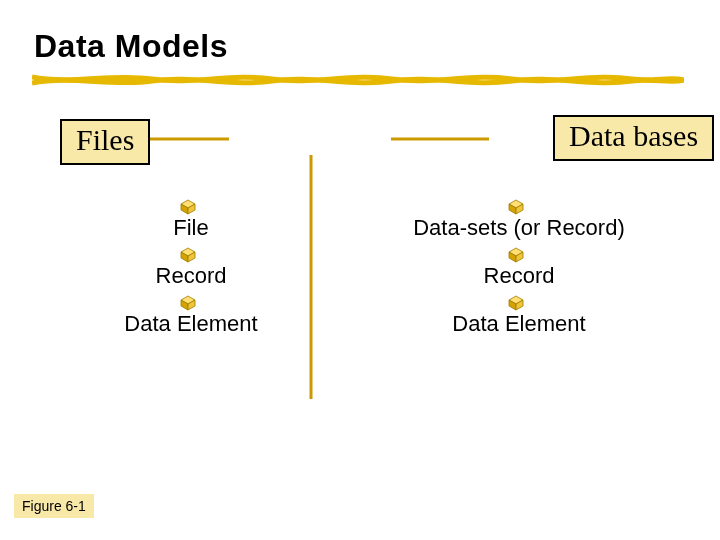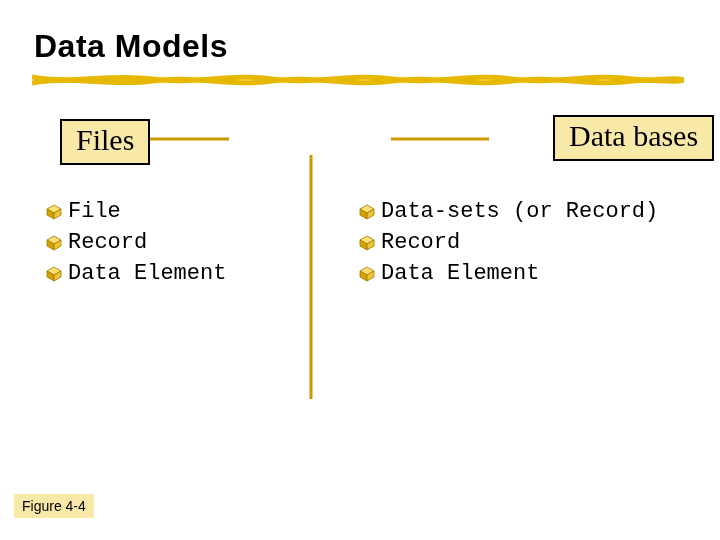--- a/index.html
+++ b/index.html
@@ -76,23 +76,24 @@
   }
   .bullets.right {
     left: 325px;
     top: 100px;
     width: 320px;
   }
   .bullet-row {
     display: flex;
     align-items: center;
     margin-bottom: 6px;
-    font-family: Liberation Mono, monospace;
+    font-family: Liberation Sans, sans-serif;
     font-size: 22px;
     color: #000;
+    flex-direction: column;
   }
   .bullet-icon {
     flex: 0 0 auto;
     margin-right: 6px;
   }
   .figure-label {
     position: absolute;
     left: 14px;
     bottom: 22px;
     background: #f9e9a8;
@@ -174,15 +175,15 @@
           <polygon points="8,1 15,5 8,9 1,5" fill="#ffe070" stroke="#a07800" stroke-width="0.8"></polygon>
           <polygon points="1,5 8,9 8,15 1,11" fill="#d4a300" stroke="#a07800" stroke-width="0.8"></polygon>
           <polygon points="15,5 8,9 8,15 15,11" fill="#ecc53a" stroke="#a07800" stroke-width="0.8"></polygon>
         </svg>
         <span>Data Element</span>
       </div>
     </div>
 
   </div>
 
-  <div class="figure-label">Figure 4-4</div>
+  <div class="figure-label">Figure 6-1</div>
 
 </div>
 
 </body></html>

